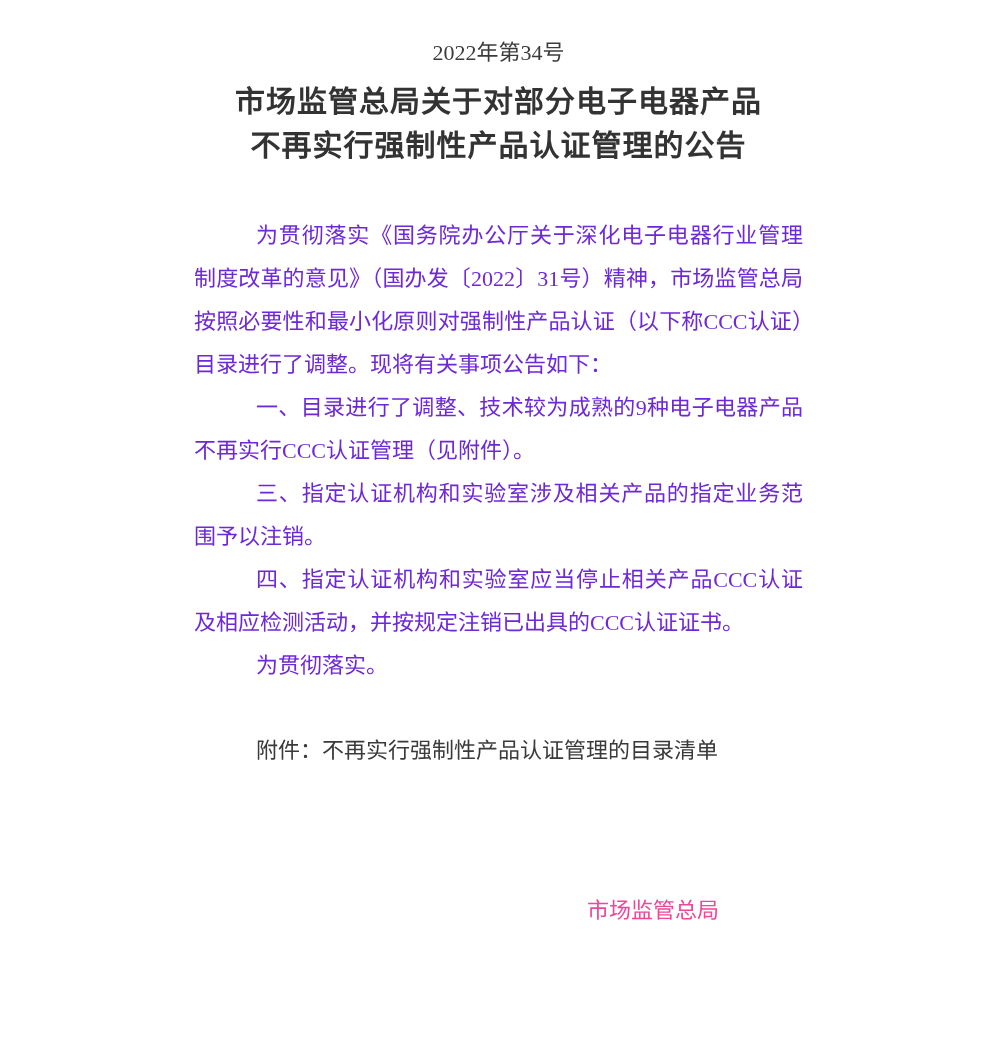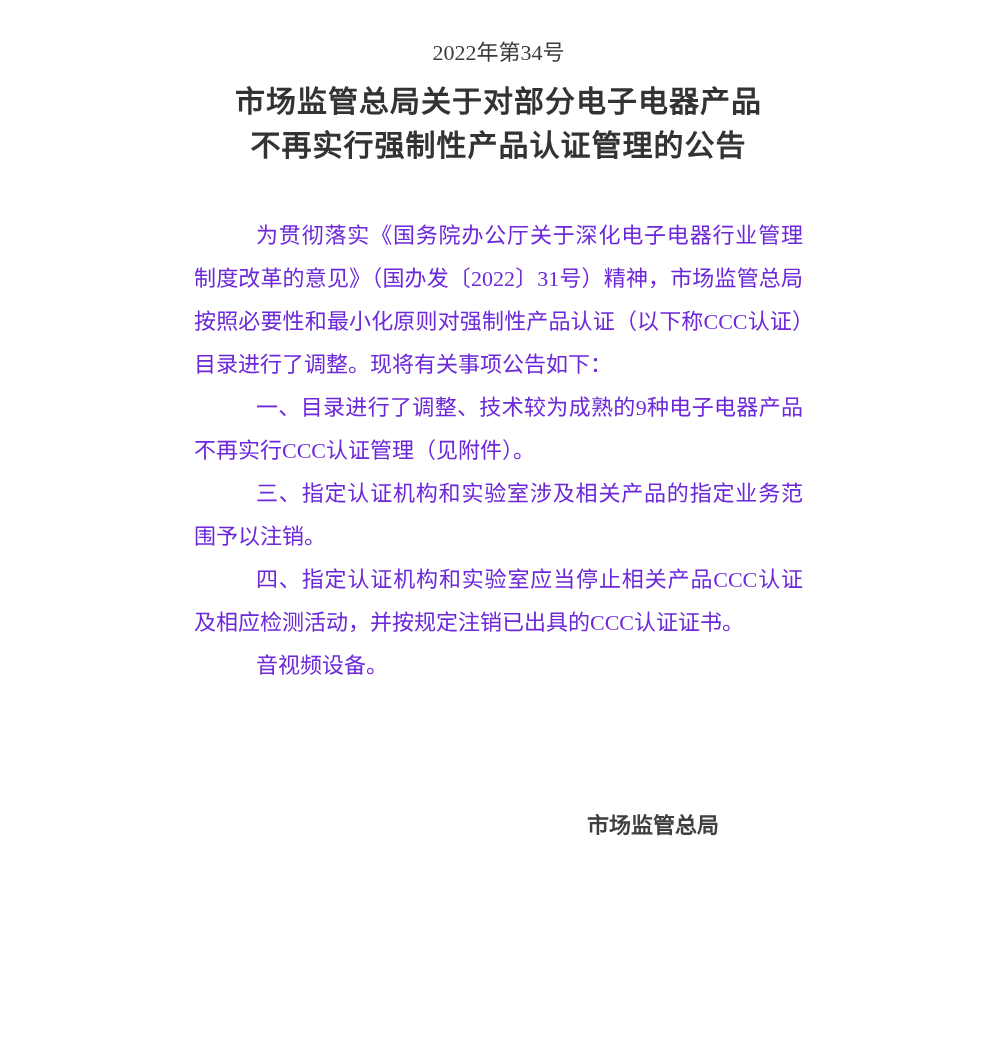--- a/index.html
+++ b/index.html
@@ -60,39 +60,39 @@
     color: #3a3a3a;
     text-indent: 62px;
   }
   .signature-block {
     margin: 116px 0 0 auto;
     width: 300px;
     text-align: center;
     font-family: "Liberation Serif", "DejaVu Serif", serif;
     font-size: 22px;
     line-height: 45px;
-    color: #404040;
-    font-weight: bold;
+    color: #ec4899;
   }
 </style>
 </head>
 <body>
 
 <div class="page">
 
   <p class="doc-number">2022年第34号</p>
 
   <h1 class="doc-title"><span>市场监管总局关于对部分电子电器产品</span><br><span>不再实行强制性产品认证管理的公告</span></h1>
 
   <div class="doc-body">
     <p class="para">为贯彻落实《国务院办公厅关于深化电子电器行业管理制度改革的意见》（国办发〔2022〕31号）精神，市场监管总局按照必要性和最小化原则对强制性产品认证（以下称CCC认证）目录进行了调整。现将有关事项公告如下：</p>
     <p class="para">一、目录进行了调整、技术较为成熟的9种电子电器产品不再实行CCC认证管理（见附件）。</p>
     <p class="para">三、指定认证机构和实验室涉及相关产品的指定业务范围予以注销。</p>
     <p class="para">四、指定认证机构和实验室应当停止相关产品CCC认证及相应检测活动，并按规定注销已出具的CCC认证证书。</p>
-    <p class="para">音视频设备。</p>
+    <p class="para">为贯彻落实。</p>
   </div>
 
+  <p class="attachment">附件：不再实行强制性产品认证管理的目录清单</p>
 
   <div class="signature-block">
     <div>市场监管总局</div>
   </div>
 
 </div>
 
 </body></html>

